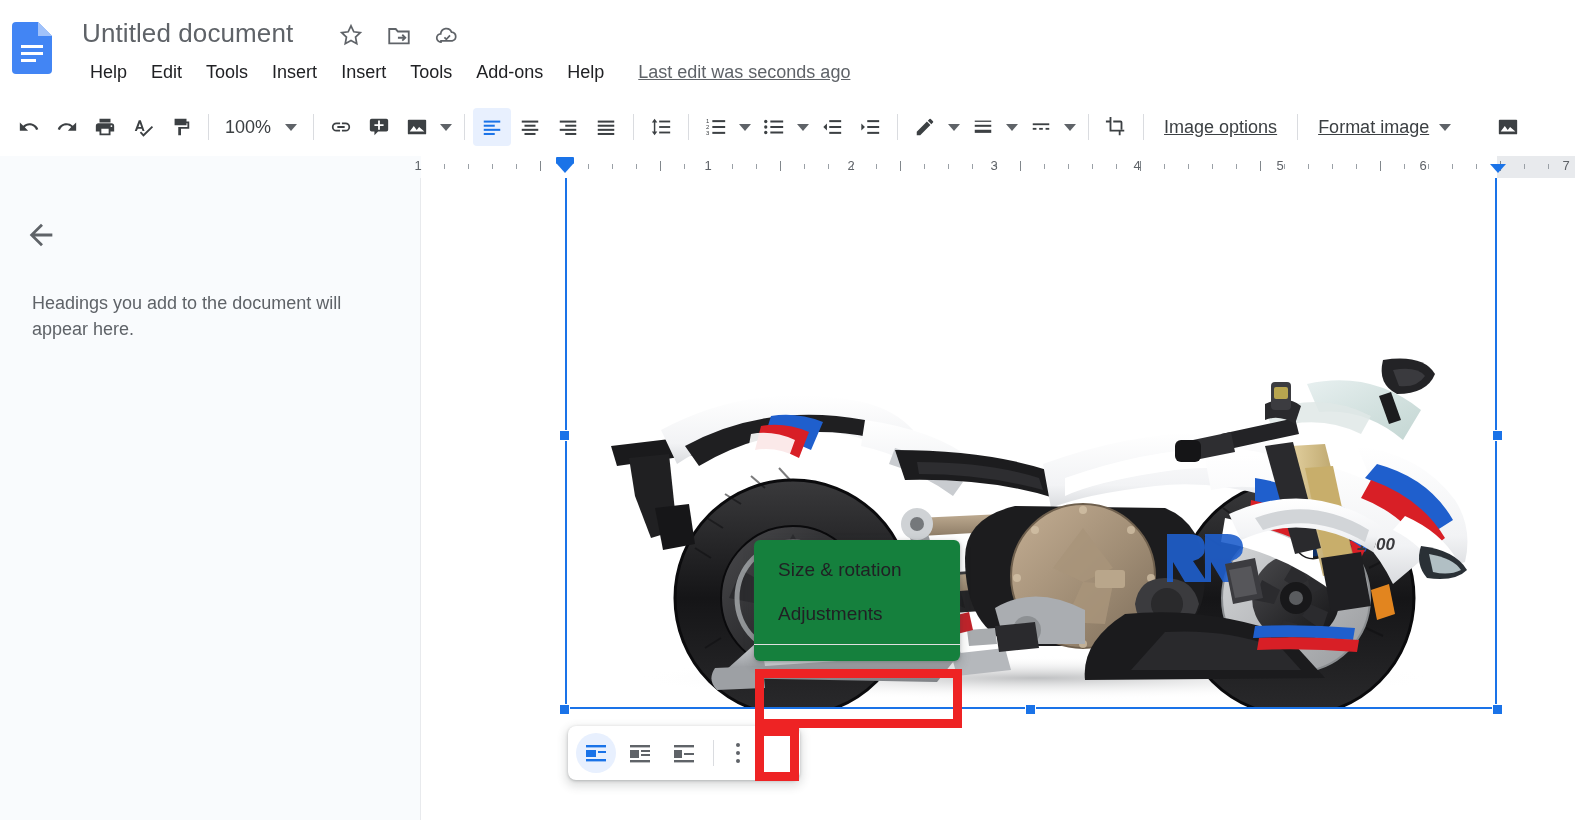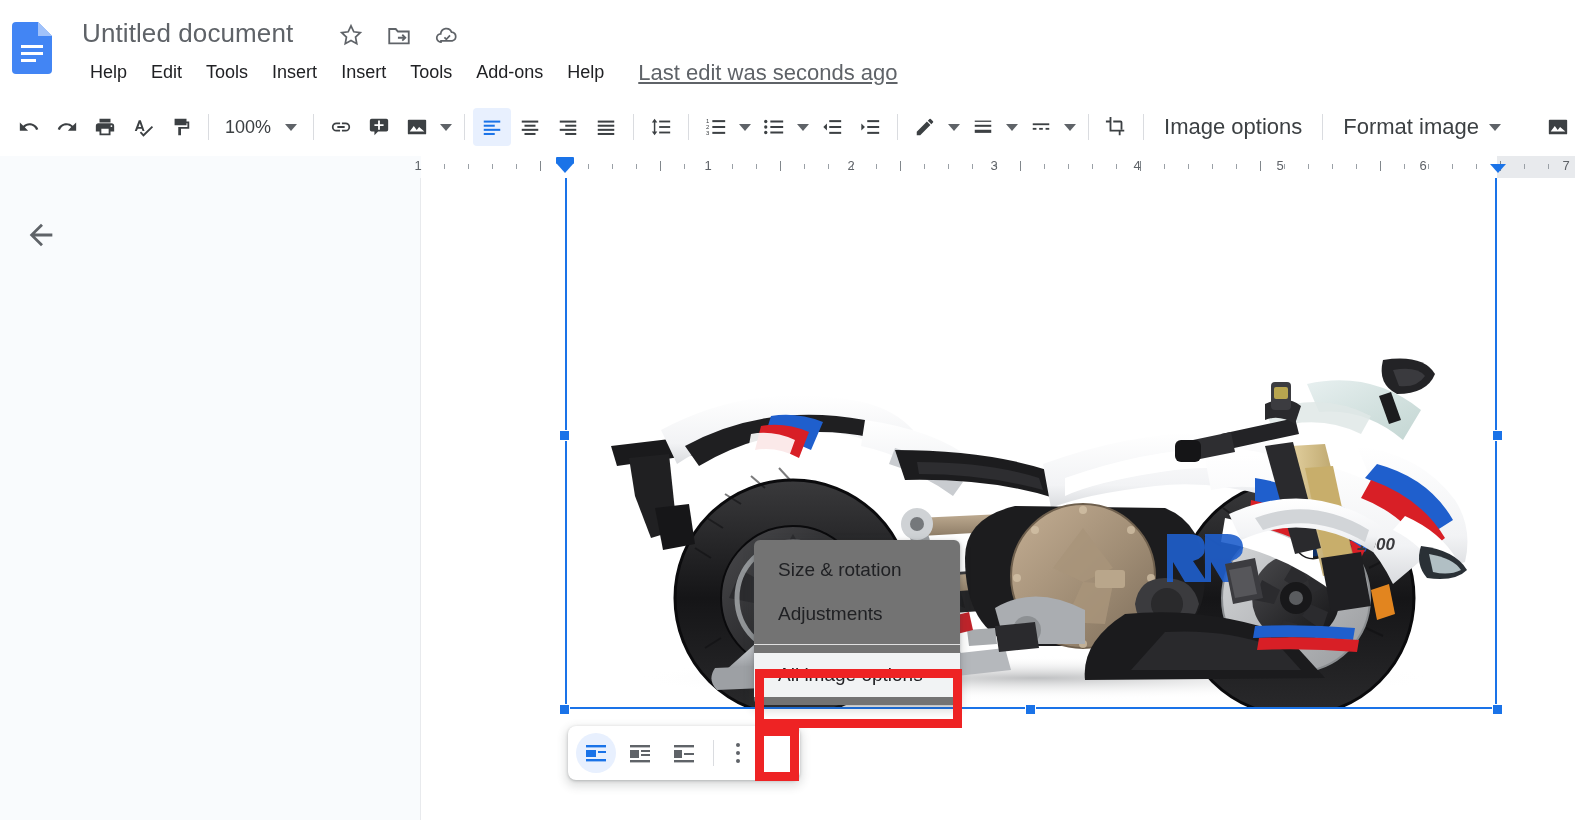--- a/index.html
+++ b/index.html
@@ -21,21 +21,21 @@
   .title-icons { position:absolute; left:338px; top:22px; display:flex; gap:22px; align-items:center; }
   .title-icons .ticon { width:26px; height:26px; color:#5f6368; cursor:pointer; }
   .title-icons svg { width:100%; height:100%; display:block; fill:currentColor; }
 
   .menubar { position:absolute; left:78px; top:58px; display:flex; align-items:center; gap:0; }
   .menu-item {
     font-size:18px; color:#202124; padding:4px 12px; cursor:pointer; white-space:nowrap;
     border-radius:3px;
   }
   .last-edit {
-    font-size:22px; color:#5f6368; margin-left:22px; text-decoration:underline; cursor:pointer; white-space:nowrap;
+    font-size:18px; color:#5f6368; margin-left:22px; text-decoration:underline; cursor:pointer; white-space:nowrap;
   }
 
   
   .toolbar {
     position:absolute; top:100px; left:0; width:1575px; height:54px;
     background:#fff; display:flex; align-items:center; padding-left:10px;
   }
   .tb-btn {
     width:38px; height:38px; display:flex; align-items:center; justify-content:center;
     color:#3c4043; cursor:pointer; border-radius:4px; flex:none;
@@ -47,22 +47,22 @@
   .tb-zoom {
     display:flex; align-items:center; gap:14px; padding:0 8px; cursor:pointer;
     height:38px; border-radius:4px; flex:none;
   }
   .tb-zoom .zval { font-size:18px; color:#3c4043; }
   .caret { width:0;height:0;border-left:6px solid transparent;border-right:6px solid transparent;
            border-top:7px solid #5f6368; flex:none; }
   .tb-split { display:flex; align-items:center; cursor:pointer; border-radius:4px; height:38px; flex:none; }
   .tb-caret-wrap { width:20px; height:38px; display:flex;align-items:center;justify-content:center; flex:none; }
   .tb-text {
-    font-size:22px; color:#3c4043; padding:0 12px; height:38px; display:flex; align-items:center;
-    cursor:pointer; border-radius:4px; white-space:nowrap; flex:none;
+    font-size:18px; color:#3c4043; padding:0 12px; height:38px; display:flex; align-items:center;
+    cursor:pointer; border-radius:4px; white-space:nowrap; flex:none;text-decoration:underline;
   }
   .tb-text .caret { margin-left:10px; }
 
   
   .ruler {
     position:absolute; top:156px; left:0; width:1575px; height:22px;
     background:#fff; border-bottom:1px solid #e8eaed;
   }
   .ruler-sidebar-gap { position:absolute; left:0; top:0; width:421px; height:22px; background:#f9fbfd; }
   .ruler-track { position:absolute; left:421px; top:0; right:0; height:22px; background:#e8eaed; }
@@ -128,21 +128,21 @@
   .wrap-btn.sel { background:#e8f0fe; color:#1a73e8; }
   .wrap-btn svg { width:24px; height:24px; display:block; }
   .wrap-sep { width:1px; height:26px; background:#dadce0; margin:0 5px; flex:none; }
   .kebab { width:30px; height:40px; display:flex;align-items:center;justify-content:center;
            flex-direction:column; gap:4px; cursor:pointer; flex:none; }
   .kebab i { width:4px;height:4px;border-radius:50%;background:#5f6368; display:block; }
 
   
   .dropdown {
     position:absolute; left:333px; top:362px; width:206px;
-    background:#737373; border-radius:6px;
+    background:#15803d; border-radius:6px;
     box-shadow:0 1px 3px rgba(60,64,67,.3), 0 4px 8px 3px rgba(60,64,67,.15);
     padding:8px 0; z-index:30;
   }
   .dd-item {
     font-size:19px; color:#202124; padding:11px 24px; cursor:pointer; white-space:nowrap;
   }
   .dd-item.hl { background:#f1f3f4; }
   .dd-sep { height:1px; background:#e0e0e0; margin:8px 0; }
 
   
@@ -499,20 +499,21 @@
       </div>
     </div>
   </div>
 
   <div class="sidebar">
     <div class="sb-back">
       <svg viewBox="0 0 24 24">
           <path d="M20 11H7.8l5.6-5.6L12 4l-8 8 8 8 1.4-1.4L7.8 13H20v-2z"></path>
         </svg>
     </div>
+    <div class="sb-text">Headings you add to the document will appear here.</div>
   </div>
 
   <div class="canvas">
 
     <div class="img-select">
 
       <div class="photo">
         <svg viewBox="0 0 932 531" preserveAspectRatio="xMidYMid meet">
           <defs>
             <linearGradient id="tireG" x1="0" y1="0" x2="0" y2="1">
@@ -787,20 +788,19 @@
         <i></i>
           <i></i>
           <i></i>
       </div>
     </div>
 
     <div class="dropdown">
       <div class="dd-item">Size &amp; rotation</div>
       <div class="dd-item">Adjustments</div>
       <div class="dd-sep"></div>
-      <div class="dd-item hl">All image options</div>
     </div>
   </div>
 
   <div class="ann ann-a"></div>
   <div class="ann ann-b"></div>
 
 </div>
 
 </body></html>

